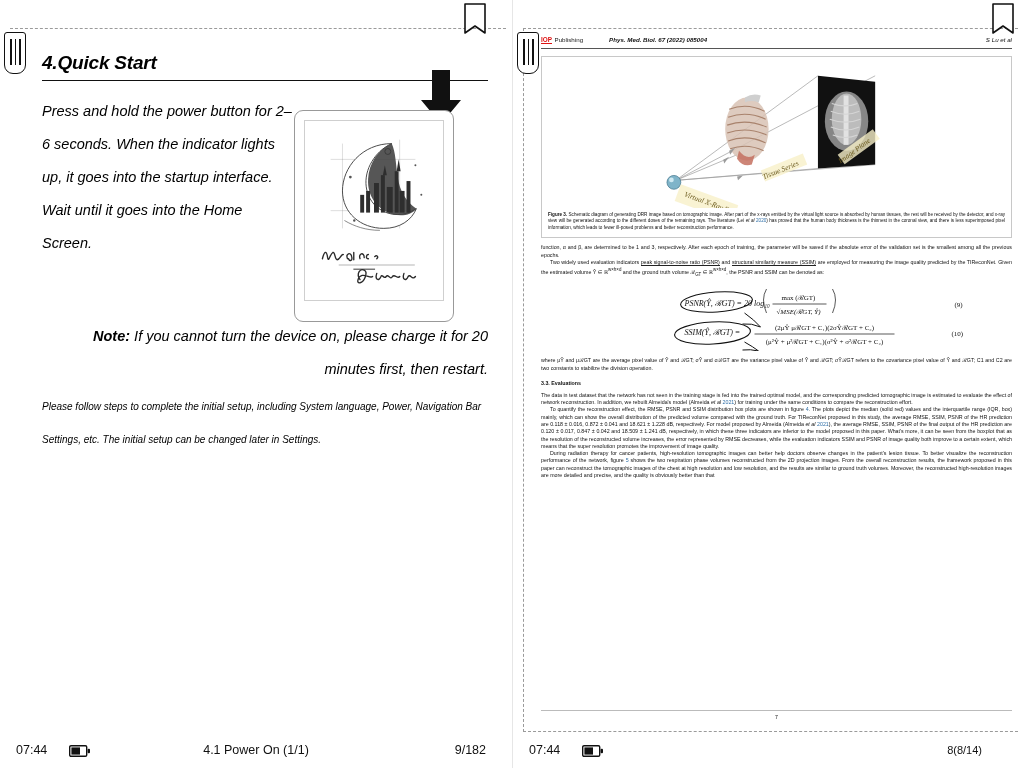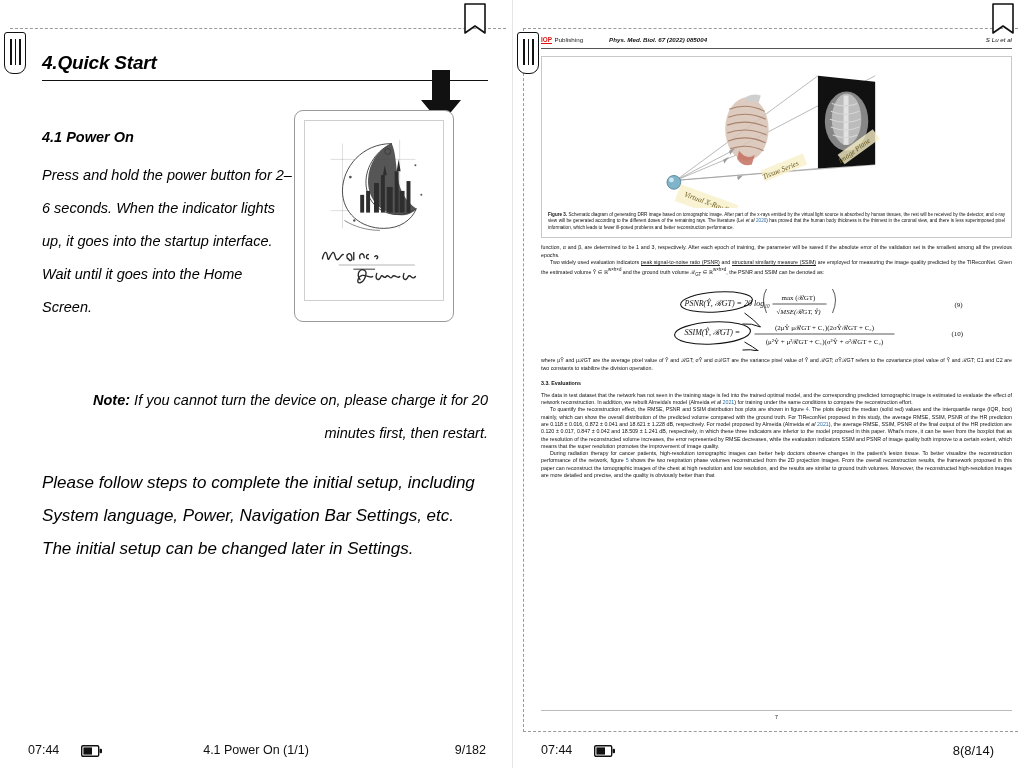--- a/index.html
+++ b/index.html
@@ -55,21 +55,21 @@
     padding-bottom:6px; border-bottom:1.6px solid #111; display:block;
     width:100%;
   }
   .m-h2 { font-size:14.5px; font-weight:700; margin-top:48px; }
   .m-body {
     font-size:14.5px; line-height:33px; margin-top:14px; max-width:250px;
   }
   .m-note { font-size:14.5px; line-height:33px; margin-top:60px;text-align:right; }
   .m-note b { font-weight:700; }
   .m-sub { font-size:14.5px; margin-top:60px; }
-  .m-body2 { font-size:17px; line-height:33px; margin-top:16px; }
+  .m-body2 { font-size:10px; line-height:33px; margin-top:4px; }
 
   
   .device-wrap { position:absolute; right:8px; top:18px; width:200px; height:260px; }
   .arrow-down { position:absolute; right:18px; top:-2px; width:42px; height:58px; }
   .device {
     position:absolute; left:14px; top:40px; width:160px; height:212px;
     border:1.6px solid #999; border-radius:9px; background:#fff;
   }
   .device-screen {
     position:absolute; left:9px; top:9px; right:9px; bottom:20px;
@@ -119,25 +119,25 @@
   .p-pagenum {
     position:absolute; left:0; right:0; bottom:2px; text-align:center;
     font-size:5.2px; color:#111; border-top:.7px solid #bbb; padding-top:3px;
   }
 
   
   .status {
     position:absolute; left:0; right:0; bottom:0; height:36px;
     display:flex; align-items:center; font-size:12.5px; color:#111;
   }
-  .st-time { margin-left:28px; }
+  .st-time { margin-left:16px; }
   .st-batt { margin-left:22px; width:20px; height:11px; position:relative; }
   .st-center { position:absolute; left:0; right:0; text-align:center; font-size:12.5px; }
   .st-right { margin-left:auto; margin-right:26px; font-size:12.5px; }
-  .st-right-only { margin-left:auto; margin-right:30px; font-size:13px; }
+  .st-right-only { margin-left:auto; margin-right:42px; font-size:11px; }
 </style>
 </head>
 <body>
 
 <div class="screen">
 
   <div class="pane pane-left">
 
     <div class="dashed-top"></div>
 
@@ -200,21 +200,20 @@
                 <path d="M44 36 C40 30 44 25 48 27 C52 29 48 38 44 39 C40 40 42 33 46 32 C50 31 54 35 56 33"></path>
                 <path d="M60 30 C58 36 62 38 64 33 C65 30 67 36 69 33 C71 30 73 37 75 33 C77 30 80 36 82 33"></path>
                 <path d="M86 30 C84 36 88 38 90 33 C92 30 94 37 97 33"></path>
                 <path d="M38 26 L58 26" stroke-width="0.9"></path>
               </g>
             </svg>
           </div>
         </div>
       </div>
 
-      <div class="m-h2">4.1 Power On</div>
       <div class="m-body">Press and hold the power button for 2–6 seconds. When the indicator lights up, it goes into the startup interface. Wait until it goes into the Home Screen.</div>
 
       <div class="m-note">
         <b>Note:</b><span> If you cannot turn the device on, please charge it for 20 minutes first, then restart.</span>
       </div>
 
       <div class="m-body2">Please follow steps to complete the initial setup, including System language, Power, Navigation Bar Settings, etc. The initial setup can be changed later in Settings.</div>
     </div>
 
     <div class="status">

